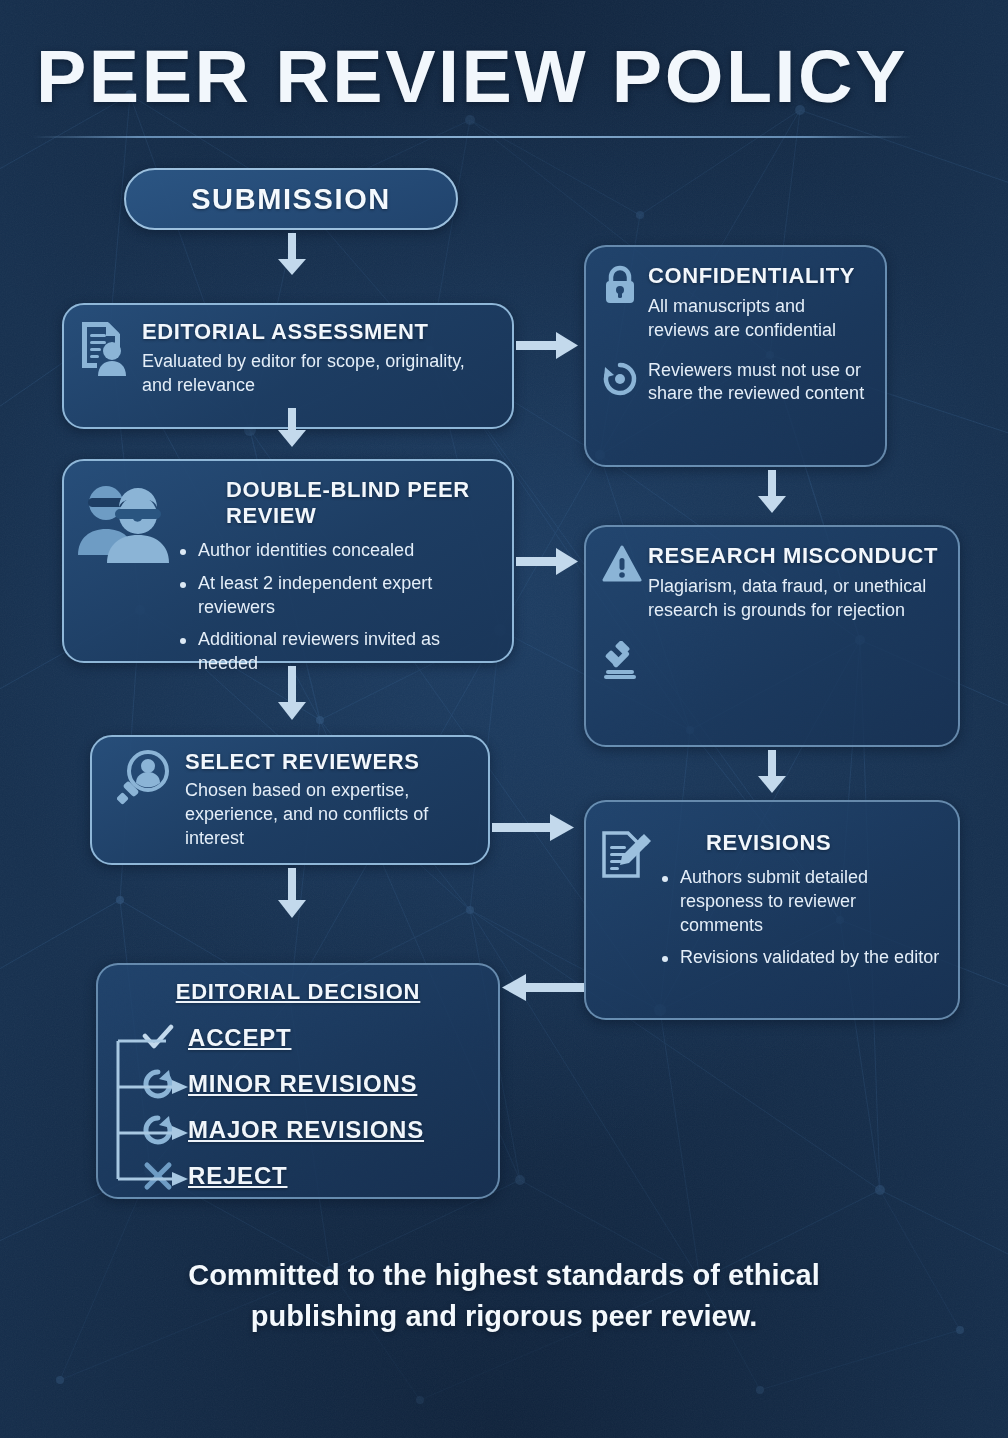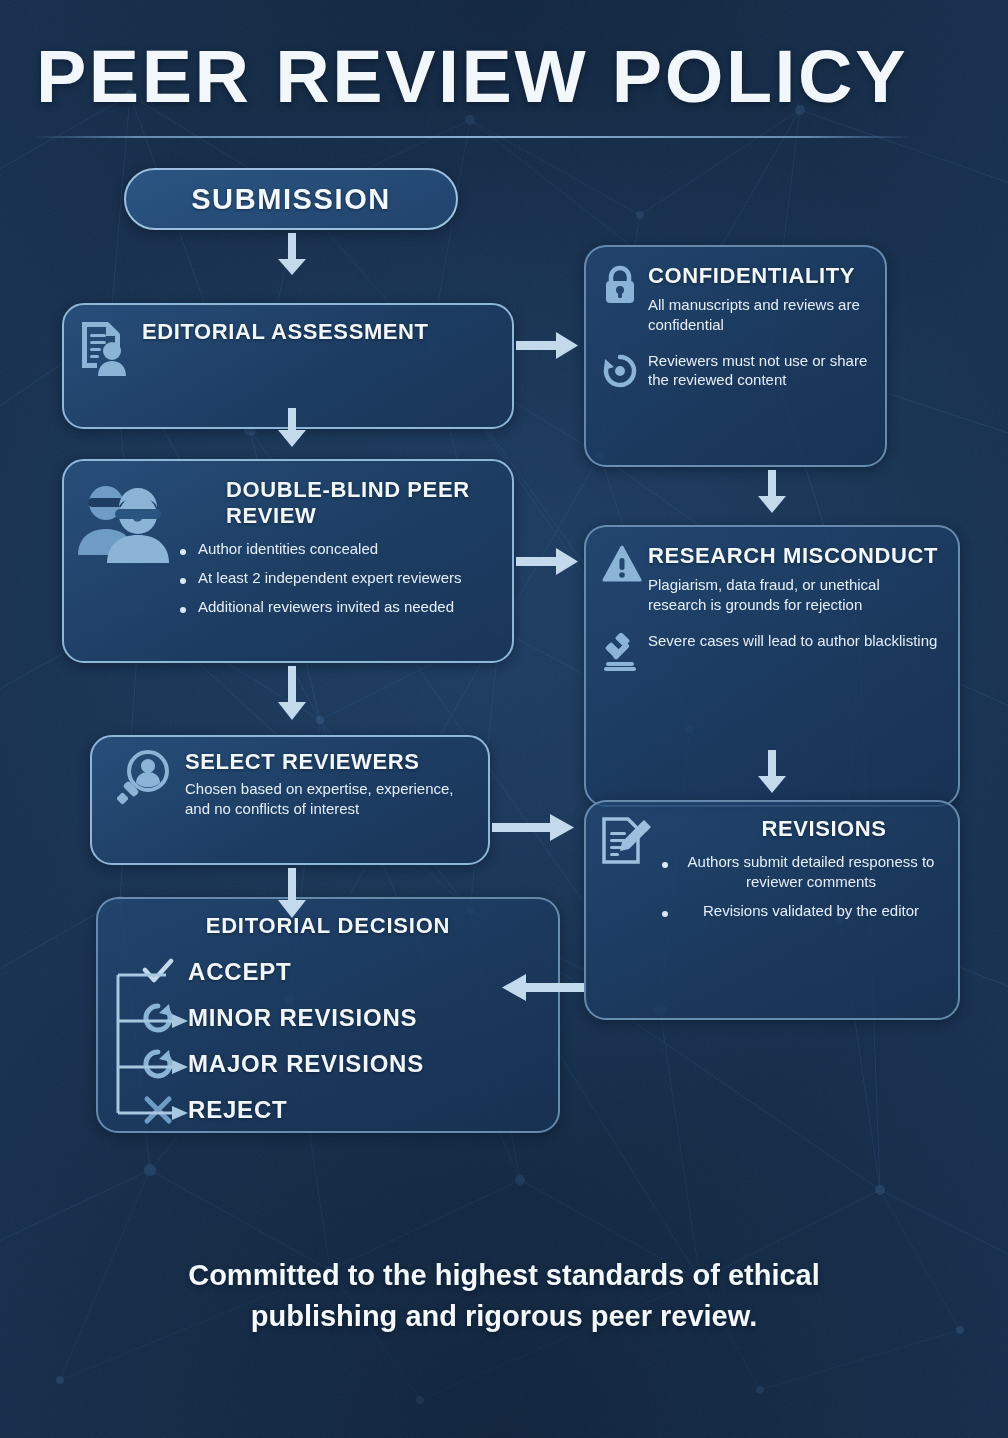--- a/index.html
+++ b/index.html
@@ -94,21 +94,21 @@
   }
 
   .card-head {
     font-size: 22px;
     font-weight: bold;
     letter-spacing: 0.6px;
     color: #f2f7fc;
     text-shadow: 0 1px 3px rgba(5,16,32,0.5);
   }
   .card-body {
-    font-size: 15px;
+    font-size: 18px;
     line-height: 1.32;
     color: #e4eef8;
   }
   ul.card-body { list-style: none; }
   ul.card-body li {
     position: relative;
     padding-left: 20px;
     margin-bottom: 9px;
   }
   ul.card-body li:last-child { margin-bottom: 0; }
@@ -145,25 +145,25 @@
     font-weight: bold;
     letter-spacing: 1.6px;
     color: #f4f9fd;
     text-shadow: 0 1px 3px rgba(5,16,32,0.5);
   }
 
   
   #editorial-assessment { left: 62px;  top: 279px; width: 452px; height: 126px; margin-top: 24px; }
   #double-blind         { left: 62px;  top: 459px; width: 452px; height: 204px; }
   #select-reviewers     { left: 90px;  top: 735px; width: 400px; height: 130px; }
-  #editorial-decision   { left: 96px;  top: 897px; width: 464px; height: 236px; }
+  #editorial-decision   { left: 96px;  top: 963px; width: 404px; height: 236px; text-decoration: underline; }
 
   
   #confidentiality  { left: 584px; top: 245px; width: 303px; height: 222px; }
-  #research-misconduct { left: 584px; top: 525px; width: 376px; height: 282px; }
+  #research-misconduct { left: 584px; top: 525px; width: 376px; height: 222px; }
   #revisions        { left: 584px; top: 800px; width: 376px; height: 220px; }
 
   
   #editorial-assessment .inner { display: flex; padding: 14px 14px 0 14px; }
   #editorial-assessment .txt { margin-left: 10px; }
   #editorial-assessment .card-head { margin-bottom: 5px; }
 
   
   #double-blind .inner { display: flex; padding: 16px 16px 0 12px; }
   #double-blind .txt { margin-left: 6px; }
@@ -175,21 +175,21 @@
   #select-reviewers .card-head { margin-bottom: 4px; }
 
   
   .two-note .note { display: flex; align-items: flex-start; }
   .two-note .note .ic { flex: 0 0 46px; padding-top: 2px; }
   .two-note .inner { padding: 16px 16px 0 16px; }
   .two-note .note + .note { margin-top: 16px; }
   .two-note .card-head { margin-bottom: 6px; }
 
   
-  #revisions .inner { display: flex; padding: 14px 16px 0 14px; text-align: center; }
+  #revisions .inner { display: flex; padding: 28px 16px 0 14px; }
   #revisions .txt { margin-left: 6px; }
   #revisions .card-head { margin-bottom: 10px; margin-left: 46px; }
 
   
   #editorial-decision .dec-title {
     text-align: center;
     font-size: 22px;
     font-weight: bold;
     letter-spacing: 0.8px;
     padding-top: 14px;
@@ -385,20 +385,21 @@
             <rect x="12" y="22" width="16" height="3" rx="1.5"></rect>
             <rect x="12" y="29" width="11" height="3" rx="1.5"></rect>
             <rect x="12" y="36" width="9" height="3" rx="1.5"></rect>
             <circle cx="34" cy="32" r="9"></circle>
             <path d="M20,57 c0,-10 6.5,-15 14,-15 c7.5,0 14,5 14,15 Z"></path>
           </g>
         </svg>
       </span>
       <div class="txt">
         <div class="card-head">EDITORIAL ASSESSMENT</div>
+        <div class="card-body">Evaluated by editor for scope, originality, and relevance</div>
       </div>
     </div>
   </div>
 
   <div class="card" id="double-blind">
     <div class="inner">
       <span class="icon">
         <svg width="96" height="86" viewBox="0 0 96 86">
           <g fill="#6e9cc4">
             <circle cx="30" cy="26" r="17"></circle>
@@ -557,21 +558,20 @@
           <svg width="40" height="38" viewBox="0 0 40 38">
             <g fill="#8bb4d6">
               <rect x="14" y="2" width="13" height="9" rx="2" transform="rotate(45 20.5 6.5)"></rect>
               <rect x="4" y="12" width="13" height="9" rx="2" transform="rotate(45 10.5 16.5)"></rect>
               <rect x="16" y="8" width="6" height="20" rx="2.5" transform="rotate(45 19 18)"></rect>
               <rect x="4" y="29" width="28" height="4" rx="2"></rect>
               <rect x="2" y="34" width="32" height="4" rx="2"></rect>
             </g>
           </svg>
         </span>
-        <div class="card-body">Severe cases will lead to author blacklisting</div>
       </div>
     </div>
   </div>
 
   <div class="card soft" id="revisions">
     <div class="inner">
       <span class="icon">
         <svg width="54" height="58" viewBox="0 0 54 58">
           <g fill="none" stroke="#9cc0de" stroke-width="3.5">
             <path d="M4,3 h24 l10,10 v33 h-34 Z"></path>

